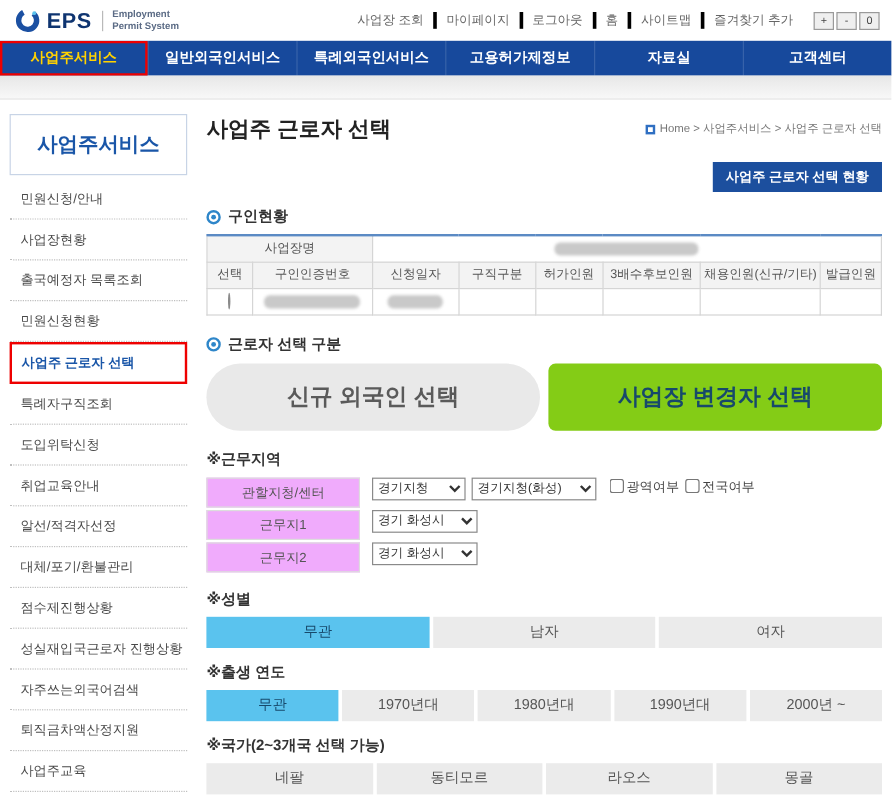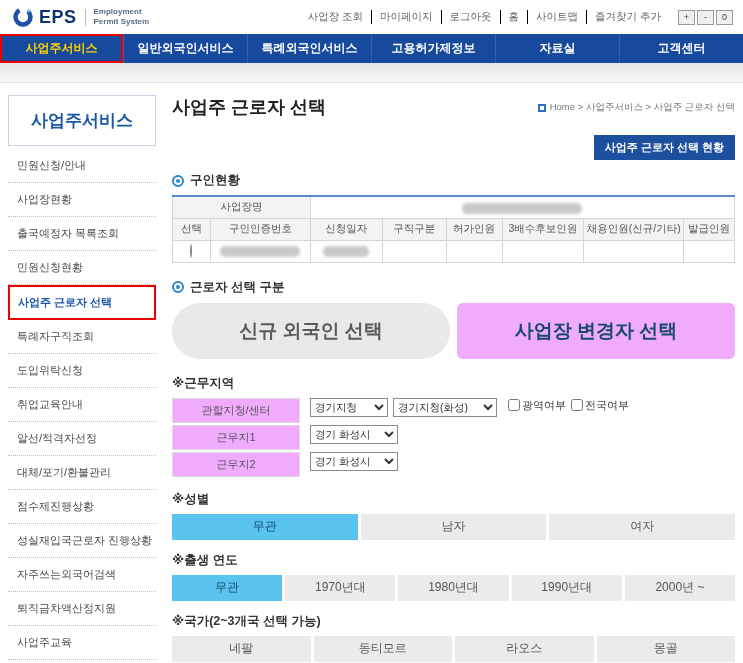--- a/index.html
+++ b/index.html
@@ -8,21 +8,21 @@
 
   
   .top-header { height:34px; display:flex; justify-content:space-between;
     align-items:center; padding:0 10px 0 12px; background:#fff; }
   .logo { display:flex; align-items:center; gap:5px; }
   .logo-eps { font-size:18px; font-weight:bold; color:#0e3470; letter-spacing:.5px; }
   .logo-divider { width:1px; height:17px; background:#b9b9b9; margin:0 3px; }
   .logo-sub { font-size:8px; line-height:1.25; color:#5b6b85; font-weight:bold; }
   .util { display:flex; align-items:center; }
   .util a { font-size:10.5px; color:#666; text-decoration:none; padding:0 8px;
-    border-left:1px solid #000000; white-space:nowrap; }
+    border-left:3px solid #000000; white-space:nowrap; }
   .util a.first { border-left:none; }
   .font-controls { display:flex; gap:2px; margin-left:9px; }
   .font-controls button { width:17px; height:15px; font-size:9px; line-height:1;
     border:1px solid #9a9a9a; background:#efefef; color:#444; cursor:pointer; }
 
   
   .main-nav { height:29px; background:#17499c; display:flex; }
   .nav-item { flex:1; display:flex; align-items:center; justify-content:center;
     color:#fff; font-size:12px; font-weight:bold; cursor:pointer;
     border-left:1px solid rgba(255,255,255,.14); }
@@ -77,21 +77,21 @@
     margin:0 auto; position:relative; background:#fff; cursor:pointer; }
   .radio.checked::after { content:""; position:absolute; left:2px; top:2px;
     right:2px; bottom:2px; border-radius:50%; background:#2f6fc2; }
 
   
   .choice-row { display:flex; gap:7px; margin:7px 0 4px; }
   .choice-btn { flex:1; height:56px; font-size:19px; font-weight:bold;
     display:flex; align-items:center; justify-content:center; cursor:pointer;
     border:none; }
   .choice-new { background:#e9e9e9; color:#5a5a5a; border-radius:30px; }
-  .choice-change { background:#f0abfc; color:#17496b; border-radius:6px; }
+  .choice-change { background:#84cc16; color:#17496b; border-radius:6px; }
 
   
   .region-row { display:flex; align-items:stretch; margin-bottom:2px; }
   .region-label { width:128px; background:#f0abfc; border:1px solid #ddd;
     display:flex; align-items:center; justify-content:center; height:25px;
     font-size:11px; color:#555; flex-shrink:0; }
   .region-value { flex:1; display:flex; align-items:flex-start; gap:5px;
     padding-left:10px; height:25px; font-size:11px; color:#444; }
   select { height:19px; font-size:10.5px; border:1px solid #8a8a8a;
     background:#fff; color:#333; font-family:inherit; }

